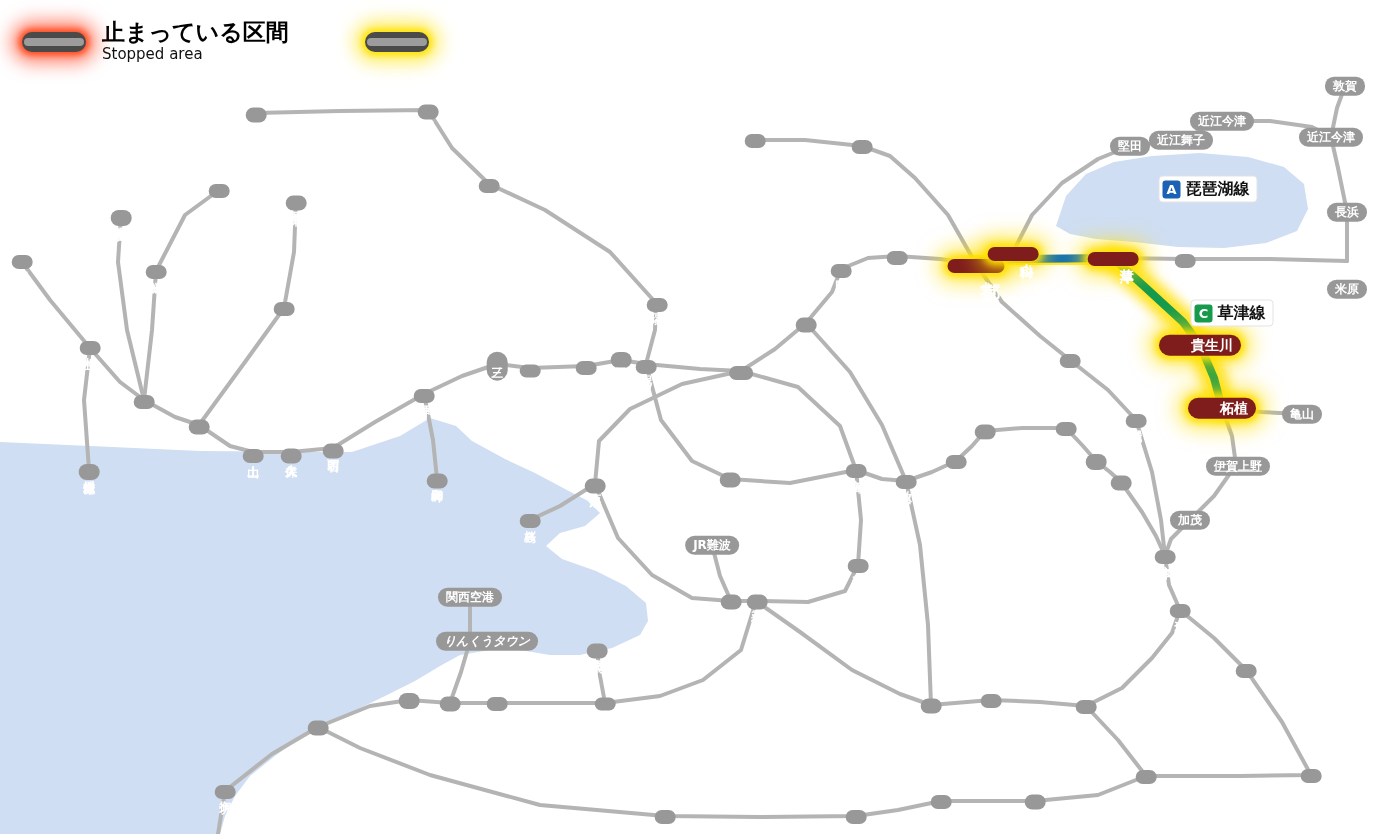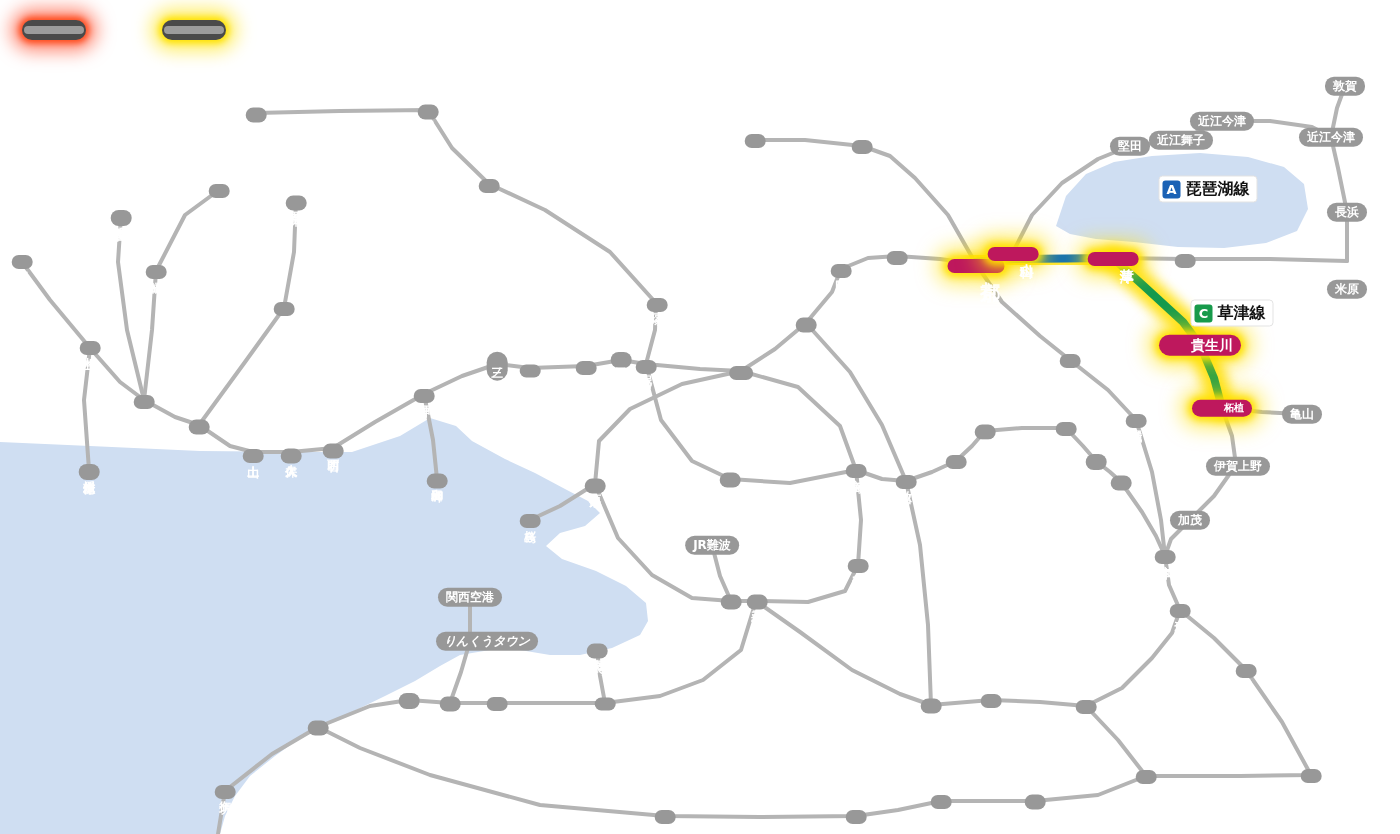--- a/index.html
+++ b/index.html
@@ -9,21 +9,21 @@
 
   
   .station{
     position:absolute;transform:translate(-50%,-50%);
     background:#989898;color:#fff;font-weight:bold;line-height:1.05;
     white-space:nowrap;z-index:2;text-align:center;
   }
   .station.v{writing-mode:vertical-rl;text-orientation:upright;padding:6px 4px;border-radius:13px;letter-spacing:1px;}
   .station.h{padding:3px 8px;border-radius:11px;}
   .station.hl{
-    background:#be185d;z-index:3;
+    background:#7f1d1d;z-index:3;
     box-shadow:0 0 7px 4px rgba(255,224,0,.95),0 0 19px 12px rgba(255,224,0,.55);
     padding-left:32px;
   }
 
   
   .line-badge{
     position:absolute;transform:translate(-50%,-50%);z-index:4;
     background:#fff;border:1px solid #e3e3e3;border-radius:4px;
     display:flex;align-items:center;gap:5px;padding:2px 7px 2px 3px;
     font-weight:bold;font-size:16px;color:#111;white-space:nowrap;
@@ -86,20 +86,24 @@
       <polyline points="318,727 272,754 225,791 218,834" fill="none" stroke="#b4b4b4" stroke-width="4" stroke-linecap="round" stroke-linejoin="round"></polyline>
       <polyline points="976,262 1013,259 1113,258" fill="none" stroke="#ffdf00" stroke-width="26" opacity="0.85" filter="url(#yglow)" stroke-linecap="round" stroke-linejoin="round"></polyline>
       <polyline points="1113,258 1146,288 1183,322 1200,345 1214,378 1222,408" fill="none" stroke="#ffdf00" stroke-width="26" opacity="0.85" filter="url(#yglow)" stroke-linecap="round" stroke-linejoin="round"></polyline>
       <polyline points="976,262 1013,259 1113,258" fill="none" stroke="#0c6eb8" stroke-width="8" stroke-linecap="round" stroke-linejoin="round"></polyline>
       <polyline points="1113,258 1146,288 1183,322 1200,345 1214,378 1222,408" fill="none" stroke="#149a4e" stroke-width="8" stroke-linecap="round" stroke-linejoin="round"></polyline>
     </svg>
 
   <div class="legend">
     <div class="legend-item">
       <span class="pill-icon glow-red"></span>
+      <div>
+        <div class="legend-jp">止まっている区間</div>
+        <div class="legend-en">Stopped area</div>
+      </div>
     </div>
     <div class="legend-item">
       <span class="pill-icon glow-yellow"></span>
     </div>
   </div>
 <div class="station v" style="left: 22px; top: 262px; font-size: 12px;">上郡</div>
     <div class="station v" style="left: 90px; top: 348px; font-size: 12px;">相生</div>
     <div class="station v" style="left: 144px; top: 402px; font-size: 12px;">姫路</div>
     <div class="station v" style="left: 199px; top: 427px; font-size: 12px;">加古川</div>
     <div class="station v" style="left: 253px; top: 456px; font-size: 12px;">土山</div>
@@ -133,23 +137,23 @@
     <div class="station h" style="left: 1347px; top: 261px; font-size: 12px; margin-top: 28px;">米原</div>
     <div class="station h" style="left: 1347px; top: 212px; font-size: 12px;">長浜</div>
     <div class="station h" style="left: 1331px; top: 137px; font-size: 12px;">近江今津</div>
     <div class="station h" style="left: 1345px; top: 86px; font-size: 12px; border-radius: 9px;">敦賀</div>
     <div class="station h" style="left: 1222px; top: 121px; font-size: 12px;">近江今津</div>
     <div class="station h" style="left: 1181px; top: 140px; font-size: 12px;">近江舞子</div>
     <div class="station h" style="left: 1130px; top: 146px; font-size: 12px;">堅田</div>
     <div class="station v" style="left: 755px; top: 141px; font-size: 12px;">園部</div>
     <div class="station v" style="left: 862px; top: 147px; font-size: 12px;">亀岡</div>
     <div class="station h hl" style="left: 1200px; top: 345px; font-size: 14px;">貴生川</div>
-    <div class="station h hl" style="left: 1222px; top: 408px; font-size: 10px;">柘植</div>
+    <div class="station h hl" style="left: 1222px; top: 408px; font-size: 14px;">柘植</div>
     <div class="station h" style="left: 1302px; top: 414px; font-size: 12px;">亀山</div>
-    <div class="station h" style="left: 1238px; top: 466px; font-size: 12px;">伊賀上野</div>
+    <div class="station h" style="left: 1238px; top: 466px; font-size: 12px; text-decoration: underline;">伊賀上野</div>
     <div class="station h" style="left: 1190px; top: 520px; font-size: 12px;">加茂</div>
     <div class="station v" style="left: 1165px; top: 557px; font-size: 12px;">木津</div>
     <div class="station v" style="left: 1180px; top: 611px; font-size: 12px;">奈良</div>
     <div class="station v" style="left: 1246px; top: 671px; font-size: 12px;">天理</div>
     <div class="station v" style="left: 1311px; top: 776px; font-size: 12px;">桜井</div>
     <div class="station v" style="left: 1146px; top: 777px; font-size: 12px;">高田</div>
     <div class="station v" style="left: 1086px; top: 707px; font-size: 12px;">王寺</div>
     <div class="station v" style="left: 991px; top: 701px; font-size: 12px;">柏原</div>
     <div class="station v" style="left: 931px; top: 706px; font-size: 12px;">久宝寺</div>
     <div class="station v" style="left: 1035px; top: 802px; font-size: 12px;">吉野口</div>

